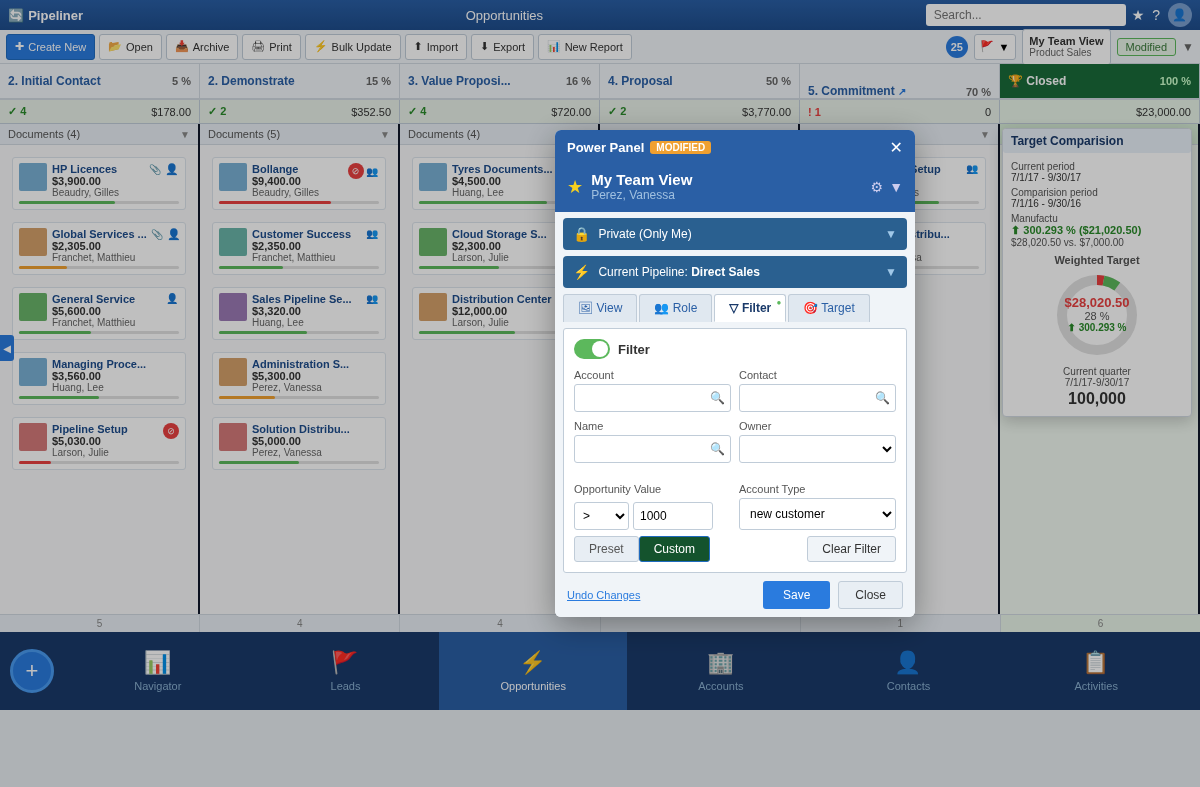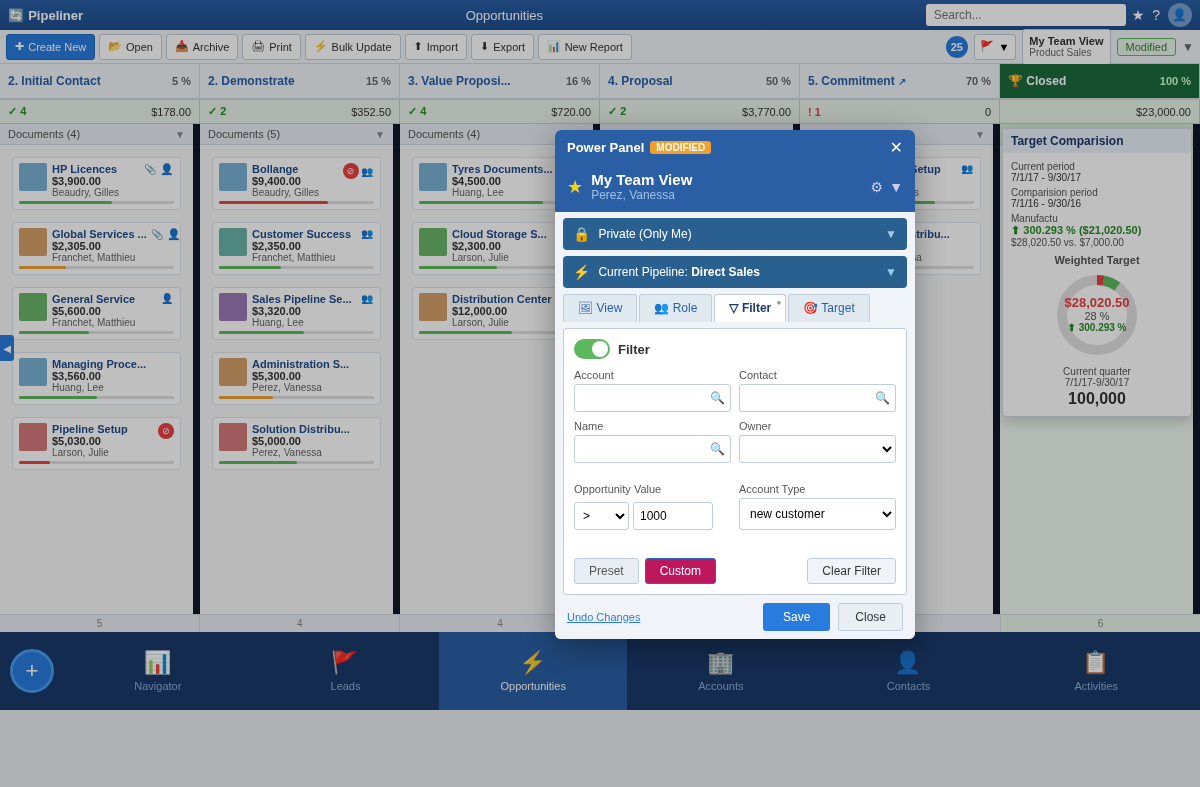--- a/index.html
+++ b/index.html
@@ -126,21 +126,21 @@
     .stage-exclaim { color: #e84040; font-weight: bold; }
 
     
     .pipeline-content {
       display: flex;
       height: 490px;
       overflow: hidden;
     }
     .pipeline-column {
       flex: 1;
-      border-right: 7px solid #0f172a;
+      border-right: 2px solid #0f172a;
       overflow-y: auto;
       background: #f8f9fa;
     }
     .col-header {
       background: #e8eef4;
       padding: 4px 8px;
       font-size: 11px;
       color: #555;
       border-bottom: 1px solid #d0d8e0;
       display: flex;
@@ -375,34 +375,33 @@
       border: 1px solid #c0ccd8;
       border-radius: 3px;
       padding: 4px 6px;
       font-size: 12px;
       height: 28px;
       flex: 1;
       background: white;
     }
     .filter-actions {
       display: flex;
-      gap: 6px;
-      margin-top: 28px;
+      margin-top: 6px;
       justify-content: flex-start;
       align-items: center;
     }
     .filter-btn {
       padding: 5px 14px;
       border-radius: 3px;
       font-size: 12px;
       cursor: pointer;
       border: 1px solid #c0ccd8;
     }
     .filter-btn.preset { background: #e8eef4; color: #555; }
-    .filter-btn.custom { background: #be185d; color: white; border-color: #1f6bbf; }
+    .filter-btn.custom { background: #14532d; color: white; border-color: #1f6bbf; }
     .filter-btn.clear { background: #f0f4f8; color: #333; margin-left: auto; }
     .panel-footer {
       display: flex;
       align-items: center;
       justify-content: space-between;
       padding: 8px 12px;
       background: #f0f4f8;
     }
     .undo-link { font-size: 11px; color: #2a7bde; text-decoration: underline; cursor: pointer; }
     .panel-save-btn {
@@ -559,21 +558,21 @@
       <span class="stage-pct">15 %</span>
     </div>
     <div class="stage-header">
       <span>3. Value Proposi...</span>
       <span class="stage-pct">16 %</span>
     </div>
     <div class="stage-header">
       <span>4. Proposal</span>
       <span class="stage-pct">50 %</span>
     </div>
-    <div class="stage-header" style="cursor:pointer;">
+    <div class="stage-header" style="cursor:pointer;align-items:flex-end;">
       <span>5. Commitment <span style="font-size:10px; color:#2a7bde;">↗</span></span>
       <span class="stage-pct">70 %</span>
     </div>
     <div class="stage-header closed">
       <span>🏆 Closed</span>
       <span class="stage-pct closed">100 %</span>
     </div>
   </div>
 
   <div class="pipeline-subheader">

